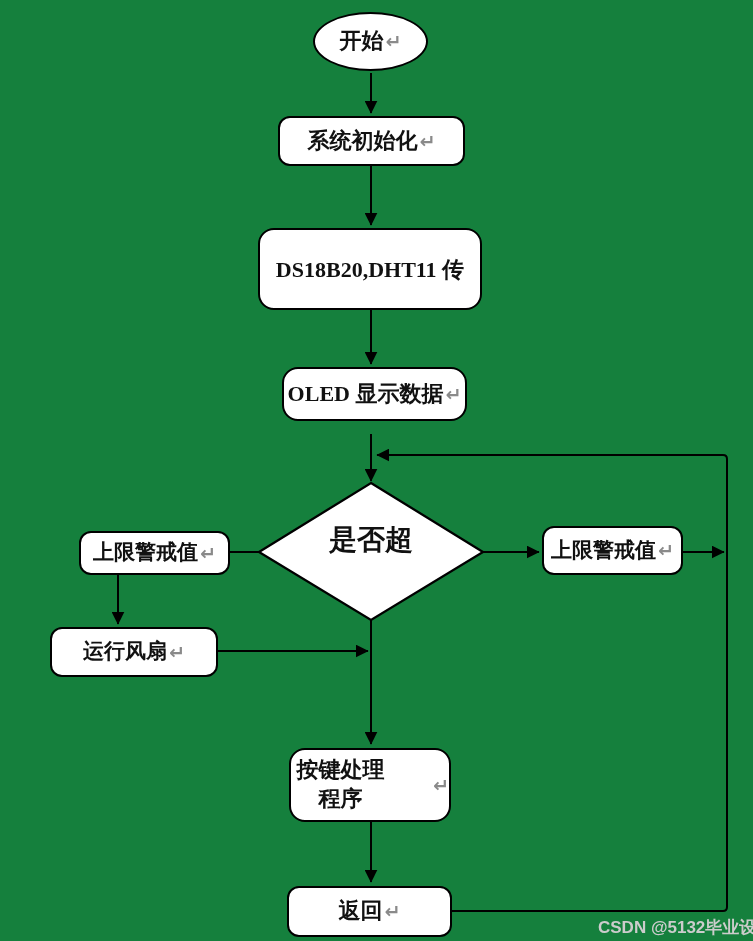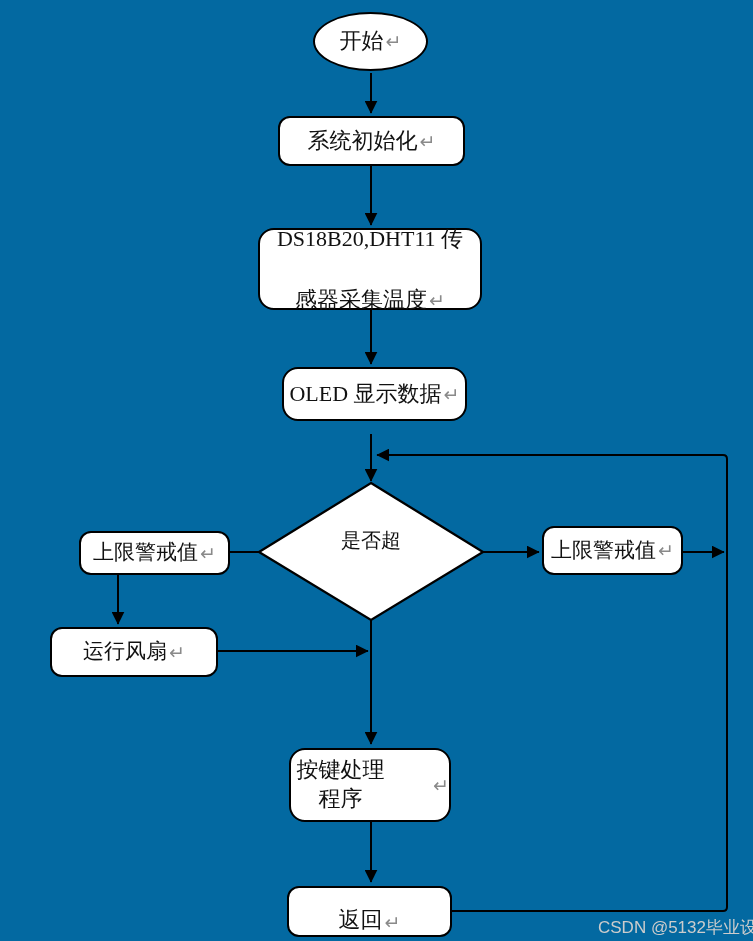--- a/index.html
+++ b/index.html
@@ -1,36 +1,36 @@
 <!DOCTYPE html>
 <html><head>
 <meta charset="utf-8">
 <style>
   html,body{margin:0;padding:0;background:#ffffff;}
   .canvas{
-    position:relative;width:753px;height:941px;background:#0369a1;overflow:hidden;
-    font-family:"Liberation Serif","DejaVu Serif",serif;color:#111111;
+    position:relative;width:753px;height:941px;background:#15803d;overflow:hidden;
+    font-family:"Liberation Serif","DejaVu Serif",serif;color:#111111;font-weight:bold;
   }
   svg.wires{position:absolute;left:0;top:0;width:753px;height:941px;}
   .node{
     position:absolute;background:#ffffff;border:2.5px solid #000000;
     display:flex;align-items:center;justify-content:center;
     font-size:22px;line-height:1.3;text-align:center;box-sizing:border-box;
   }
   .ellipse{border-radius:50%;}
   .r12{border-radius:12px;}
   .r16{border-radius:16px;}
   .two-line{flex-direction:column;line-height:33px;gap:28px;}
   .ret{
     font-family:"DejaVu Sans","Liberation Sans",sans-serif;
     color:#8a8a8a;font-size:19px;margin-left:2px;
   }
   .decision-text{
     position:absolute;left:301px;top:526px;width:140px;height:51px;
-    overflow:hidden;text-align:center;font-size:20px;line-height:28px;
+    overflow:hidden;text-align:center;font-size:28px;line-height:28px;
   }
   .watermark{
     position:absolute;top:916px;left:598px;width:152px;
     font-family:"Liberation Sans","DejaVu Sans",sans-serif;
     font-size:17px;color:#cccccc;white-space:nowrap;
   }
 </style>
 </head>
 <body>
 
@@ -64,21 +64,20 @@
       <span class="ret">↵</span>
   </div>
 
   <div class="node r12" style="left:278px;top:116px;width:187px;height:50px;">
     <span>系统初始化</span>
       <span class="ret">↵</span>
   </div>
 
   <div class="node r16 two-line" style="left:258px;top:228px;width:224px;height:82px;">
     <div><span>DS18B20,DHT11 传</span></div>
-    <div><span>感器采集温度</span><span class="ret">↵</span></div>
   </div>
 
   <div class="node r16" style="left:282px;top:367px;width:185px;height:54px;">
     <span>OLED 显示数据</span>
       <span class="ret">↵</span>
   </div>
 
   <div class="decision-text">
     <div>是否超</div>
   </div>
@@ -96,21 +95,21 @@
   <div class="node r12" style="left:542px;top:526px;width:141px;height:49px;font-size:21px;">
     <span>上限警戒值</span>
       <span class="ret">↵</span>
   </div>
 
   <div class="node r16" style="left:289px;top:748px;width:162px;height:74px;gap:41px;">
     <span>按键处理程序</span>
       <span class="ret">↵</span>
   </div>
 
-  <div class="node r12" style="left:287px;top:886px;width:165px;height:51px;align-items:flex-end;">
+  <div class="node r12" style="left:287px;top:886px;width:165px;height:51px;">
     <span>返回</span>
       <span class="ret">↵</span>
   </div>
 
   <div class="watermark">
     <span>CSDN @5132毕业设计</span>
   </div>
 
 </div>
 

